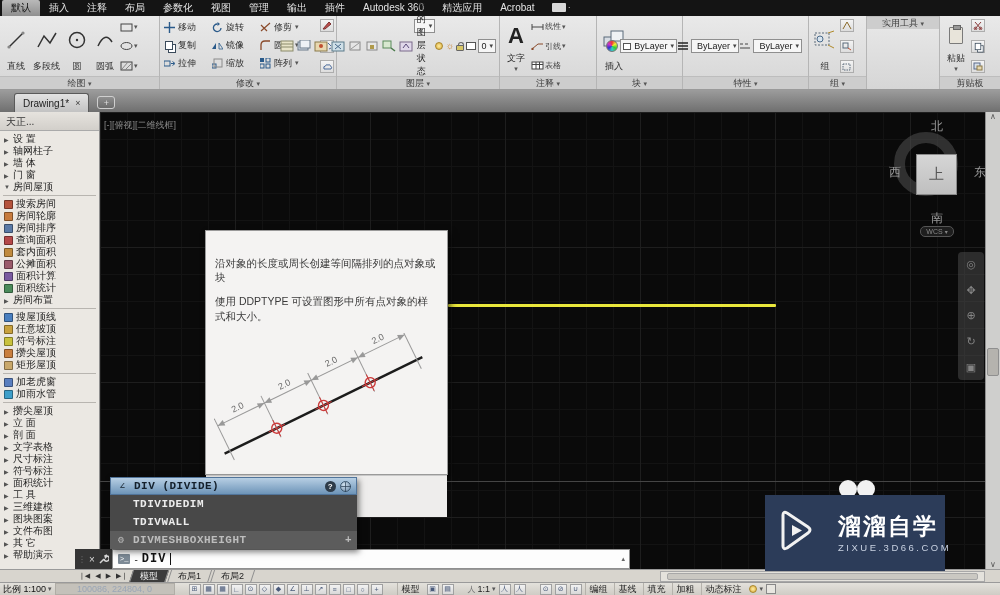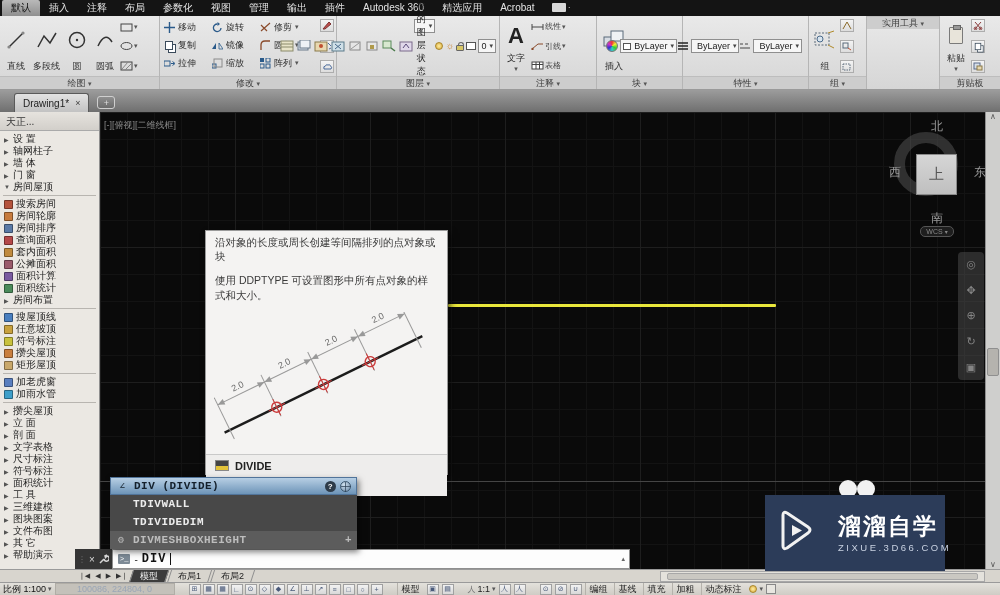--- a/index.html
+++ b/index.html
@@ -78,21 +78,21 @@
 .cs{position:absolute;left:41px;top:90px;font-size:12px}
 .cw{position:absolute;left:-1px;top:44px;font-size:12px}
 .ce{position:absolute;left:84px;top:44px;font-size:12px}
 .wcs{position:absolute;left:30px;top:106px;width:34px;height:11px;background:#1e1e1e;border:1px solid #555;border-radius:5px;font-size:7px;color:#888;display:flex;align-items:center;justify-content:center;gap:2px}
 
 
 .navfloat{position:absolute;left:858px;top:140px;width:26px;height:128px;background:rgba(110,110,110,.35);border-radius:4px;display:flex;flex-direction:column;align-items:center;justify-content:space-around;color:rgba(220,220,220,.5);font-size:11px}
 
 
 .tooltip{position:absolute;left:105px;top:118px;width:243px;height:245px;background:#f4f3f2;border:1px solid #9a9a9a;box-shadow:3px 3px 6px rgba(0,0,0,.5);font-size:10.5px;color:#3a3a3a;display:flex;flex-direction:column;z-index:30}
-.ttbody{padding:4px 9px 0 9px}
+.ttbody{padding:25px 9px 0 9px}
 .ttbody p{margin-bottom:10px;line-height:1.35}
 .ttdiag{flex:1;display:flex;align-items:flex-start;justify-content:center}
 .ttfoot{border-top:1px solid #c9c9c9;background:#eeedec;padding:5px 9px 6px 9px}
 .ttcmd{display:flex;align-items:center;gap:6px;font-weight:bold;font-size:11px;color:#222}
 .tticon{width:14px;height:11px;border:1px solid #888;background:linear-gradient(#444 0 55%,#e2c23a 55% 100%)}
 .tthint{margin-top:4px;font-size:10px;color:#3a3a3a}
 
 
 .wdot{position:absolute;width:18px;height:18px;border-radius:50%;background:#f2f2f2;z-index:39}
 .watermark{position:absolute;left:665px;top:383px;width:180px;height:76px;background:#2c3c59;z-index:40;display:flex;align-items:center;padding:0 10px;gap:23px}
@@ -832,25 +832,25 @@
       <div class="acrow sel">
         <span class="acl">∠</span>
         <span>DIV (DIVIDE)</span>
         <span class="acr">
           <span class="achelp">?</span>
           <span class="acglobe"></span>
         </span>
       </div>
       <div class="acrow">
         <span class="acl"></span>
-        <span>TDIVWALL</span>
+        <span>TDIVIDEDIM</span>
       </div>
       <div class="acrow">
         <span class="acl"></span>
-        <span>TDIVIDEDIM</span>
+        <span>TDIVWALL</span>
       </div>
       <div class="acrow dim">
         <span class="acl">⚙</span>
         <span>DIVMESHBOXHEIGHT</span>
         <span class="acr">
           <span>+</span>
         </span>
       </div>
     </div>
 

